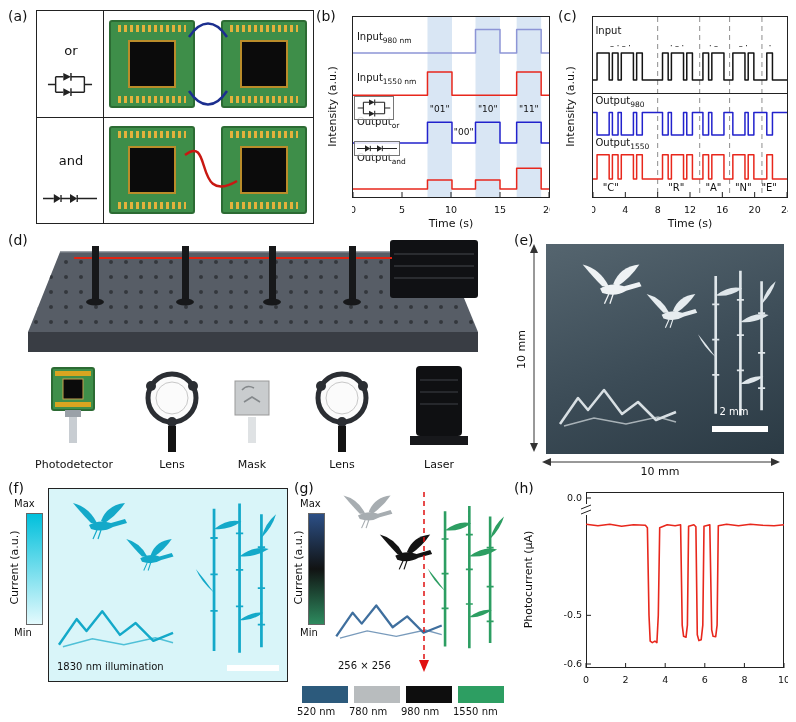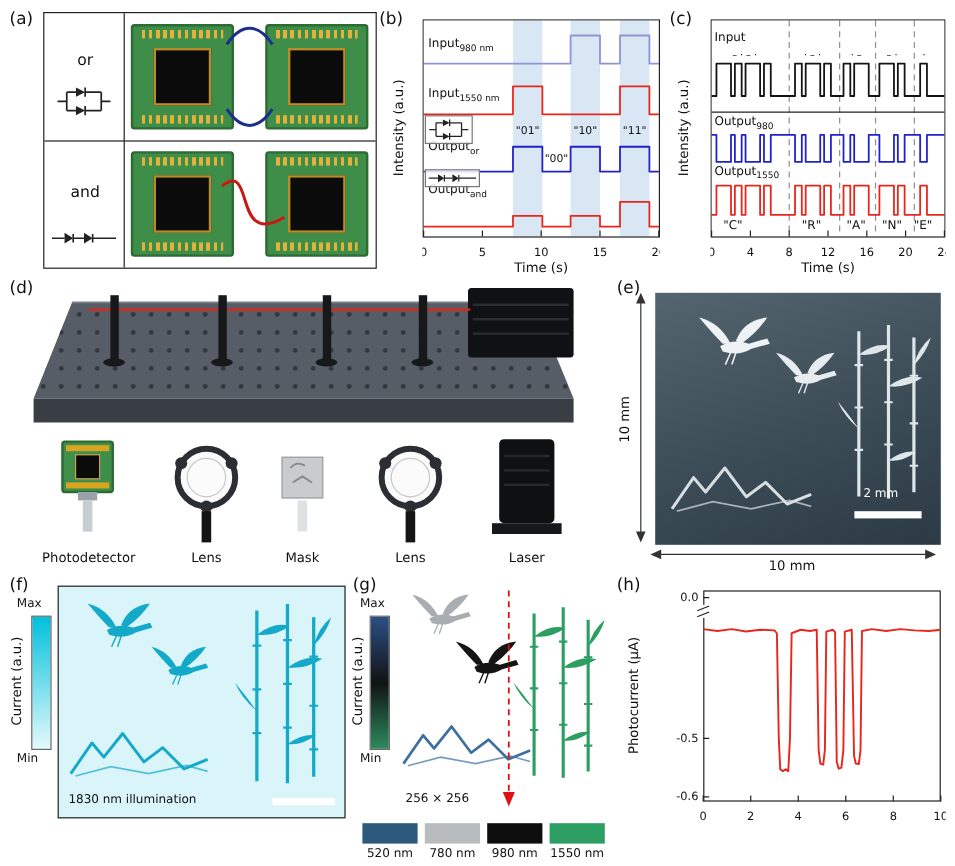--- a/index.html
+++ b/index.html
@@ -18,21 +18,21 @@
   .boxa .div-h{position:absolute;left:0;top:106px;width:276px;height:0;border-top:1.2px solid #222;}
   .a-text{position:absolute;font-size:13px;text-align:center;}
   .pcb{position:absolute;width:86px;height:88px;background:#3e8e49;border:2px solid #2c6b33;border-radius:3px;box-sizing:border-box;}
   .pcb .chip{position:absolute;left:50%;top:50%;transform:translate(-50%,-50%);width:44px;height:44px;background:#0b0b0b;border:2px solid #b98c2a;}
   .pcb .pins-t,.pcb .pins-b{position:absolute;left:7px;right:7px;height:7px;background:repeating-linear-gradient(90deg,#e3b23c 0 3px,#3e8e49 3px 6px);}
   .pcb .pins-t{top:3px;} .pcb .pins-b{bottom:3px;}
   .gate-chip{position:absolute;border:1px solid #777;background:rgba(255,255,255,.85);padding:1px 2px;line-height:0;}
   
   .cbar{position:absolute;width:15px;border:0.5px solid #666;}
   .legend-swatch{position:absolute;height:17px;width:46px;}
-  .legend-label{position:absolute;font-size:10px;text-align:center;width:56px;}
+  .legend-label{position:absolute;font-size:10px;width:56px;}
   .scalebar{position:absolute;background:#fff;}
 </style>
 </head>
 <body>
 
 <div class="fig">
 
   <svg width="0" height="0" style="position:absolute">
     <defs>
       <symbol id="diode-or" viewBox="0 0 48 28">

